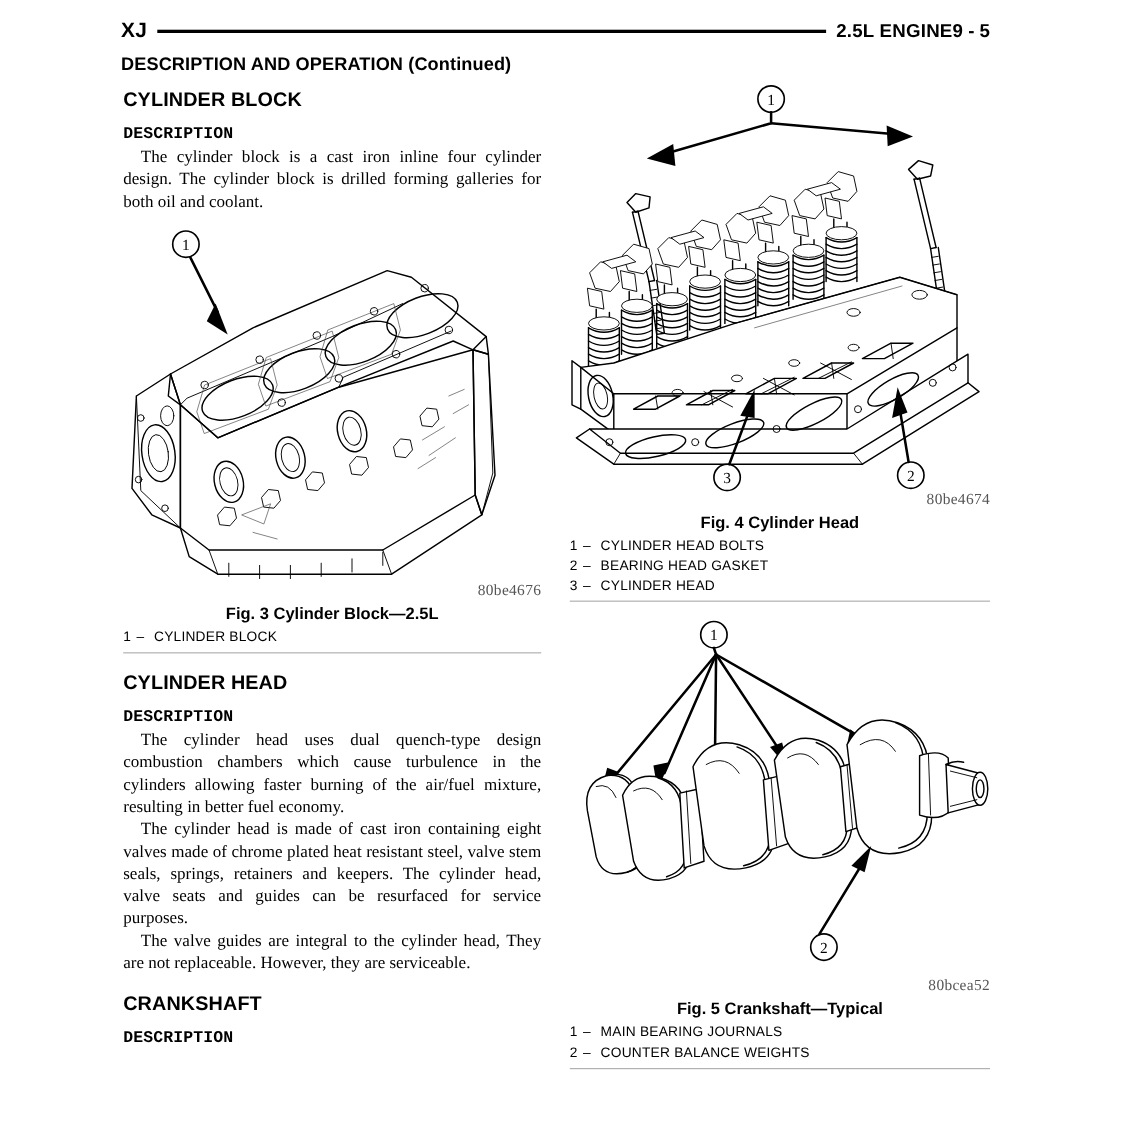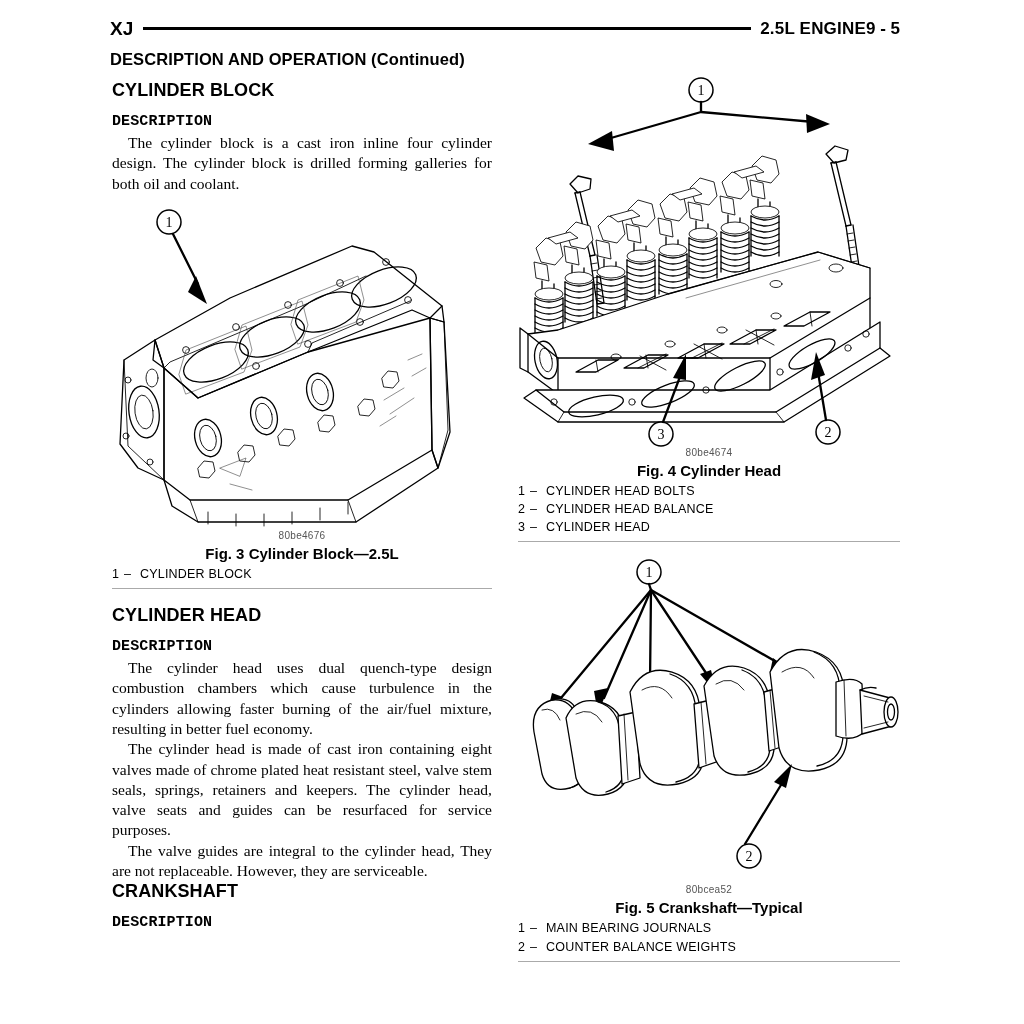--- a/index.html
+++ b/index.html
@@ -101,24 +101,24 @@
     text-align: justify;
     text-indent: 16px;
     hyphens: none;
   }
   p.body + p.body { margin-top: 0; }
 
   
   .figure { position: relative; }
   .fig-art { display: block; }
   .fig-num {
-    font-family: Liberation Sans, sans-serif;
-    font-size: 10px;
+    font-family: Liberation Serif, serif;
+    font-size: 14px;
     color: #555;
-    text-align: center;
+    text-align: right;
     letter-spacing: 0.3px;
   }
   .fig-caption {
     font-family: "Liberation Sans", sans-serif;
     font-weight: bold;
     font-size: 15px;
     text-align: center;
     margin-top: 4px;
   }
   .legend {
@@ -256,21 +256,21 @@
       </div>
       <hr class="rule">
     </div>
 
     <h2 class="sect" style="margin-top:16px;">CYLINDER HEAD</h2>
     <h3 class="sub">DESCRIPTION</h3>
     <p class="body">The cylinder head uses dual quench-type design combustion chambers which cause turbulence in the cylinders allowing faster burning of the air/fuel mixture, resulting in better fuel economy.</p>
     <p class="body">The cylinder head is made of cast iron containing eight valves made of chrome plated heat resistant steel, valve stem seals, springs, retainers and keepers. The cylinder head, valve seats and guides can be resurfaced for service purposes.</p>
     <p class="body">The valve guides are integral to the cylinder head, They are not replaceable. However, they are serviceable.</p>
 
-    <h2 class="sect" style="">CRANKSHAFT</h2>
+    <h2 class="sect" style="margin-top:16px;">CRANKSHAFT</h2>
     <h3 class="sub">DESCRIPTION</h3>
   </div>
 
   <div class="col-right">
 
     <div class="figure">
       <svg class="fig-art" width="382" height="375" viewBox="0 0 382 375">
 
         <g>
           <path class="fillw" d="M52 112 l8 -8 l13 3 l-1 10 l-12 4 Z"></path>
@@ -485,21 +485,21 @@
         <path class="lead" d="M145 350 L163 302"></path>
         <path d="M155 306 L168 282 L168 308 Z" fill="#000"></path>
       </svg>
       <div class="fig-num">80be4674</div>
       <div class="fig-caption">Fig. 4 Cylinder Head</div>
       <div class="legend">
         <div class="legend-row">
           <span class="ln">1</span><span class="dash">–</span><span>CYLINDER HEAD BOLTS</span>
         </div>
         <div class="legend-row">
-          <span class="ln">2</span><span class="dash">–</span><span>CYLINDER HEAD BALANCE</span>
+          <span class="ln">2</span><span class="dash">–</span><span>BEARING HEAD GASKET</span>
         </div>
         <div class="legend-row">
           <span class="ln">3</span><span class="dash">–</span><span>CYLINDER HEAD</span>
         </div>
       </div>
       <hr class="rule">
     </div>
 
     <div class="figure" style="margin-top:12px;">
       <svg class="fig-art" width="382" height="330" viewBox="0 0 382 330">

